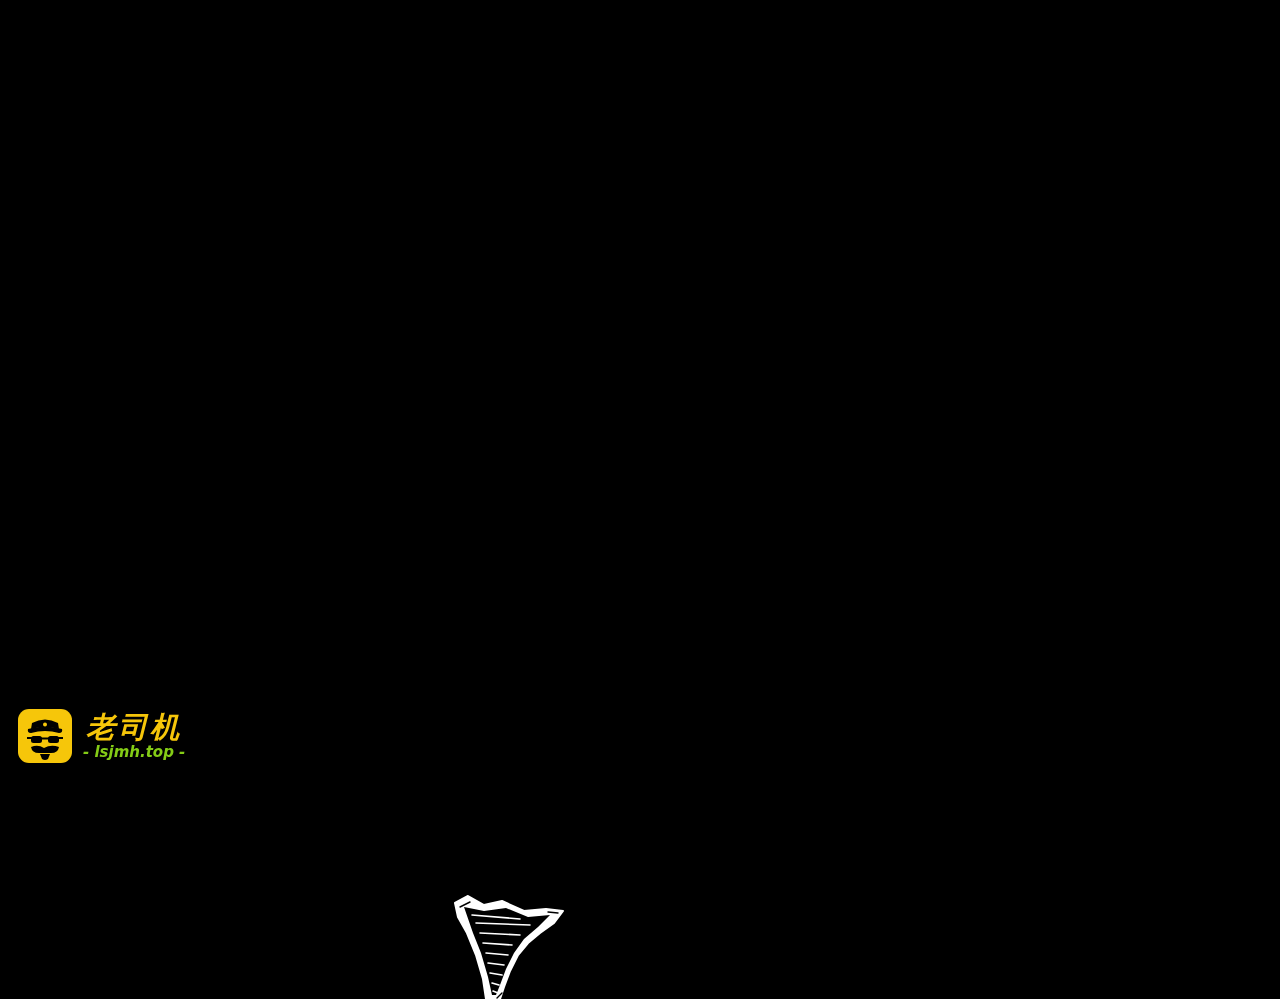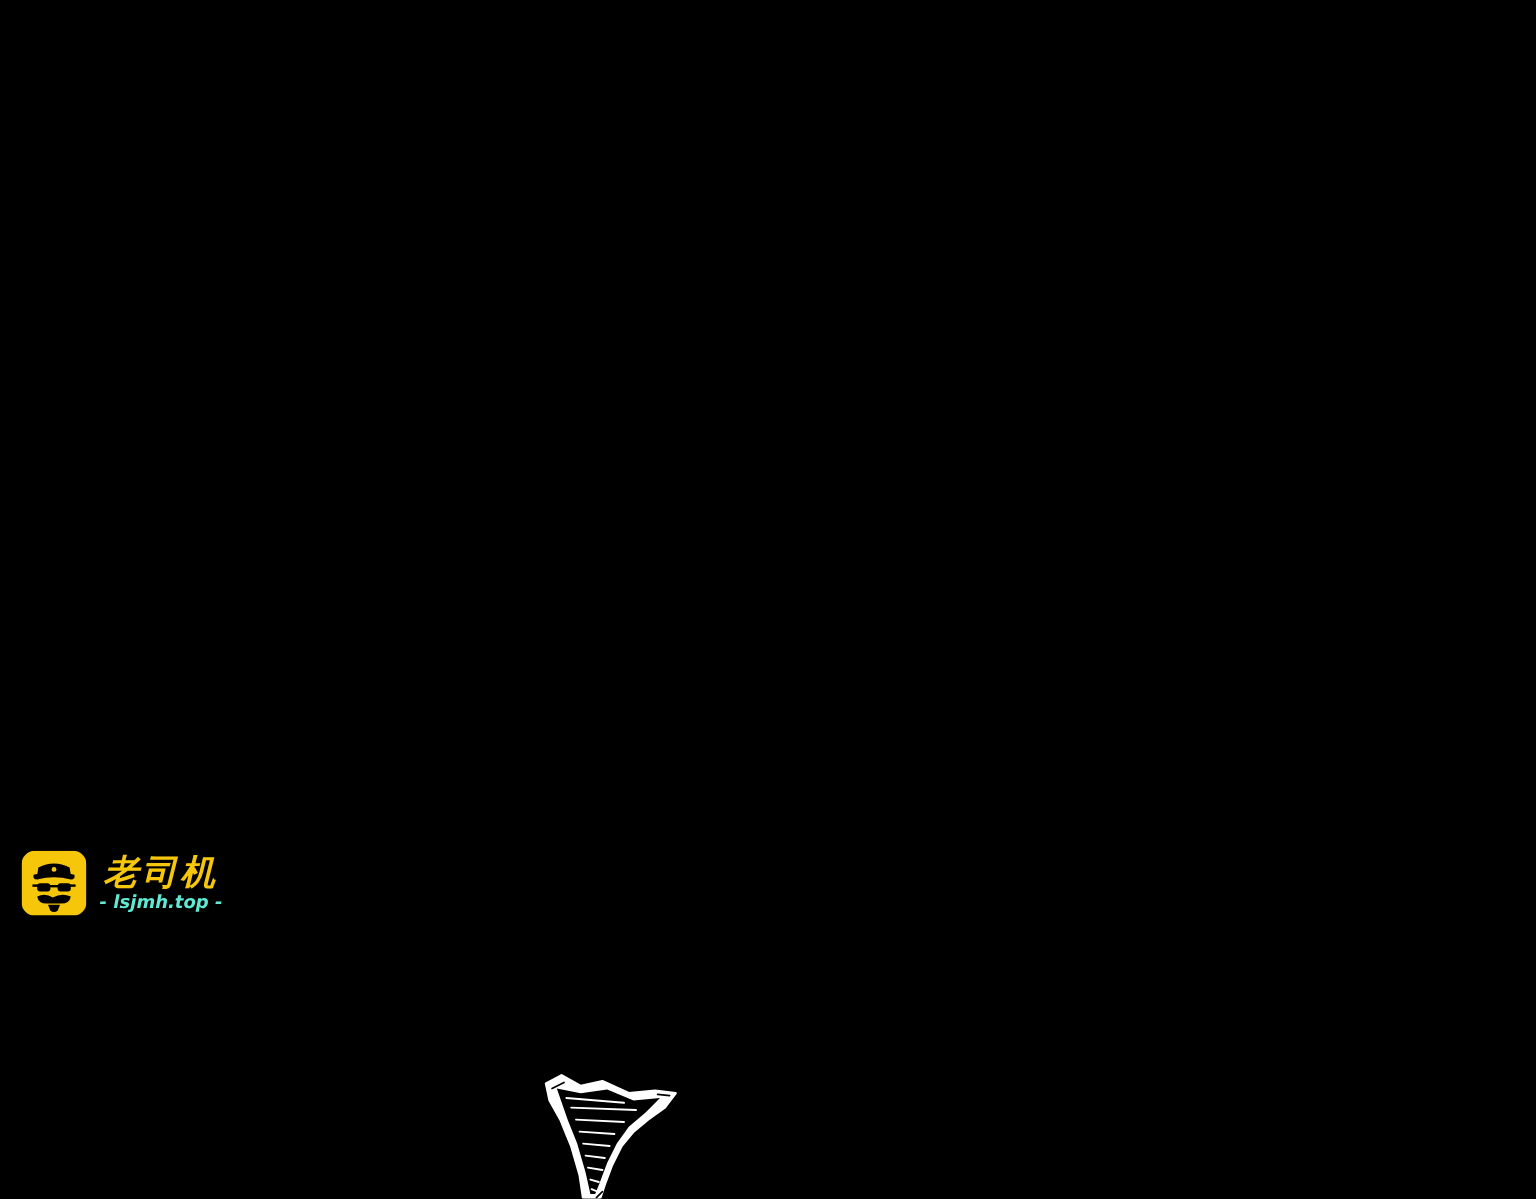--- a/index.html
+++ b/index.html
@@ -43,21 +43,21 @@
     letter-spacing: 3px;
     color: #f6c60a;
     white-space: nowrap;
   }
   .site-url {
     margin-top: 2px;
     font-size: 15px;
     line-height: 17px;
     font-weight: bold;
     font-style: italic;
-    color: #5eead4;
+    color: #84cc16;
     white-space: nowrap;
   }
   
   .sketch {
     position: absolute;
     left: 450px;
     top: 893px;
     width: 118px;
     height: 106px;
   }

